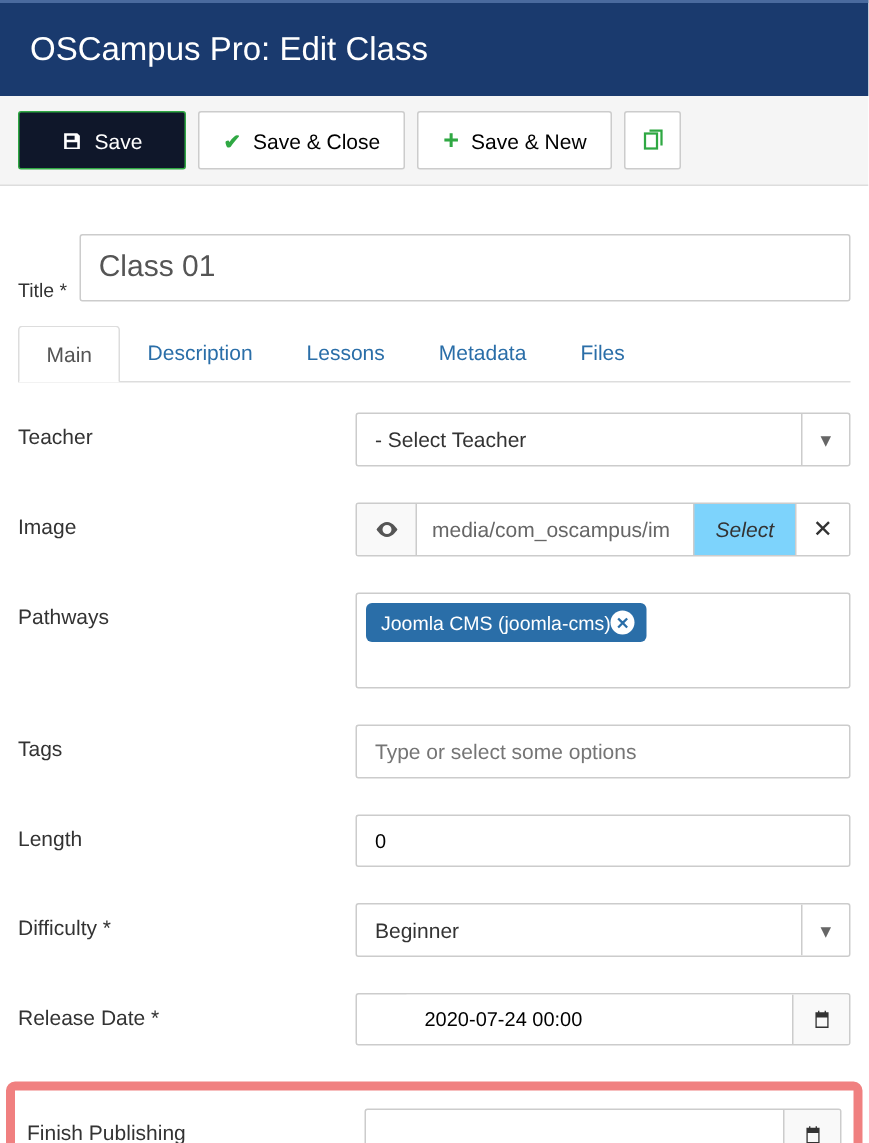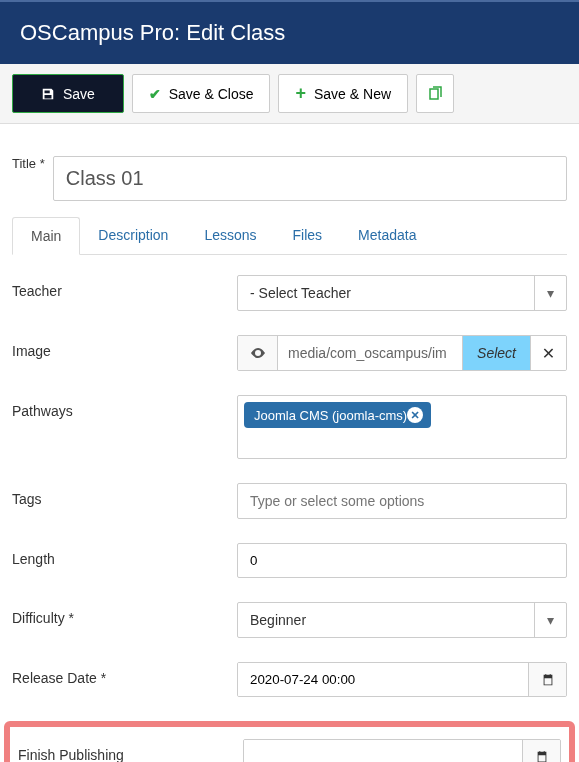--- a/index.html
+++ b/index.html
@@ -6,21 +6,21 @@
 body { font-family: Arial, sans-serif; font-size: 14px; color: #333; background: #fff; width: 579px; }
 .header { background: #1a3a6e; color: #fff; padding: 18px 20px; border-top: 2px solid #4a6a9e; font-size: 22px; font-weight: 300; }
 .toolbar { background: #f5f5f5; border-bottom: 1px solid #ddd; padding: 10px 12px; display: flex; gap: 8px; }
 .btn { display: inline-flex; align-items: center; gap: 8px; padding: 8px 16px; border: 1px solid #ccc; background: #fff; cursor: pointer; font-size: 14px; border-radius: 2px; }
 .btn-save { background: #0f172a; border-color: #2fa843; color: #fff; padding: 8px 28px; }
 .btn-save .icon { font-size: 14px; }
 .btn .check { color: #2fa843; font-weight: bold; }
 .btn .plus { color: #2fa843; font-weight: bold; font-size: 18px; }
 .btn-icon-only { padding: 8px 10px; }
 .content { padding: 12px; }
-.title-row { display: flex; align-items: flex-start; margin: 20px 0 16px; }
+.title-row { display: flex; align-items: flex-end; margin: 20px 0 16px; }
 .title-label { font-size: 13px; margin-right: 8px; }
 .title-input { flex: 1; border: 1px solid #ccc; padding: 10px 12px; font-size: 20px; color: #555; border-radius: 2px; }
 .tabs { display: flex; border-bottom: 1px solid #ddd; margin-bottom: 20px; }
 .tab { padding: 10px 18px; color: #2a6ea8; cursor: pointer; font-size: 14px; }
 .tab.active { border: 1px solid #ddd; border-bottom: 1px solid #fff; margin-bottom: -1px; background: #fff; color: #555; border-radius: 3px 3px 0 0; }
 .form-row { display: flex; align-items: flex-start; margin-bottom: 24px; }
 .form-label { width: 225px; font-size: 14px; padding-top: 8px; }
 .form-control { flex: 1; }
 .select-wrap { display: flex; border: 1px solid #ccc; border-radius: 2px; overflow: hidden; }
 .select-text { flex: 1; padding: 9px 12px; }
@@ -28,21 +28,21 @@
 .image-control { display: flex; border: 1px solid #ccc; border-radius: 2px; overflow: hidden; }
 .image-eye { width: 40px; display: flex; align-items: center; justify-content: center; border-right: 1px solid #ccc; background: #f9f9f9; color: #555; }
 .image-path { flex: 1; padding: 9px 10px; color: #666; overflow: hidden; white-space: nowrap; }
 .image-select-btn { padding: 9px 14px; border-left: 1px solid #ccc; background: #7dd3fc; cursor: pointer; font-style: italic; }
 .image-x { width: 36px; display: flex; align-items: center; justify-content: center; border-left: 1px solid #ccc; background: #fff; cursor: pointer; font-size: 16px; }
 .chip-box { min-height: 64px; border: 1px solid #ccc; border-radius: 2px; padding: 6px; }
 .chip { display: inline-flex; align-items: center; background: #2a6ea8; color: #fff; padding: 5px 8px 5px 10px; border-radius: 4px; font-size: 13px; gap: 0; }
 .chip-remove { display: inline-flex; align-items: center; justify-content: center; width: 16px; height: 16px; background: #fff; color: #2a6ea8; border-radius: 50%; font-size: 11px; font-weight: bold; cursor: pointer; }
 .tags-input { width: 100%; border: 1px solid #ccc; padding: 9px 12px; border-radius: 2px; color: #999; font-size: 14px; }
 .text-input { width: 100%; border: 1px solid #ccc; padding: 9px 12px; border-radius: 2px; }
-.date-wrap { display: flex; border: 1px solid #ccc; border-radius: 2px; overflow: hidden; }
+.date-wrap { display: flex; border: 1px solid #ccc; border-radius: 2px; overflow: hidden; padding-left: 33px; }
 .date-input { flex: 1; padding: 9px 12px; border: none; outline: none; }
 .date-cal-btn { width: 38px; display: flex; align-items: center; justify-content: center; border-left: 1px solid #ccc; background: #f9f9f9; cursor: pointer; }
 .highlight-box { border: 6px solid #f08080; border-radius: 6px; padding: 12px 8px; margin: 0 -8px; }
 .highlight-box .form-row { margin-bottom: 0; }
 .copy-icon { color: #2fa843; }
 svg { display: block; }
 </style>
 </head>
 <body>
 
@@ -81,22 +81,22 @@
 
   <div class="title-row">
     <span class="title-label">Title *</span>
     <input class="title-input" value="Class 01" style="">
   </div>
 
   <div class="tabs">
     <div class="tab active">Main</div>
     <div class="tab">Description</div>
     <div class="tab">Lessons</div>
+    <div class="tab">Metadata</div>
     <div class="tab">Files</div>
-    <div class="tab">Metadata</div>
   </div>
 
   <div class="form-row">
     <div class="form-label">Teacher</div>
     <div class="form-control">
       <div class="select-wrap">
         <div class="select-text">- Select Teacher</div>
         <div class="select-caret">▾</div>
       </div>
     </div>

